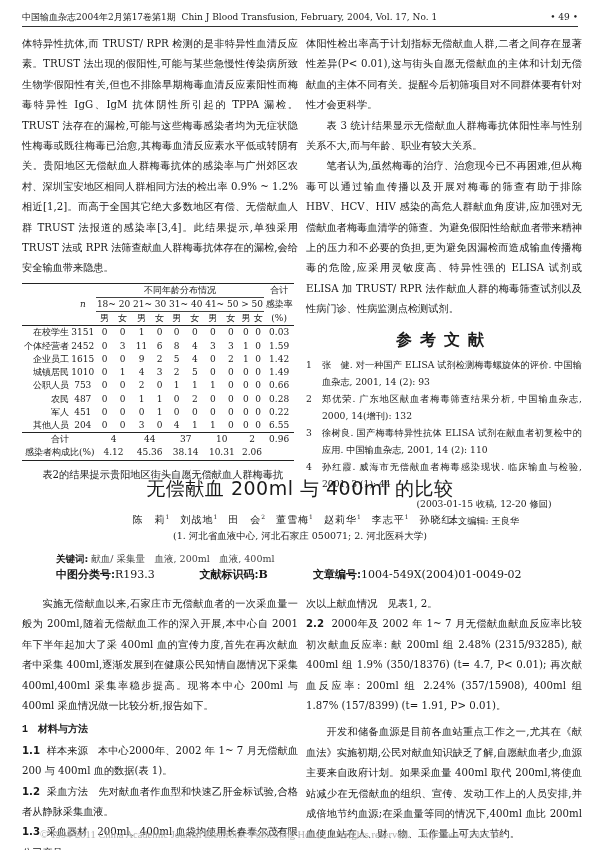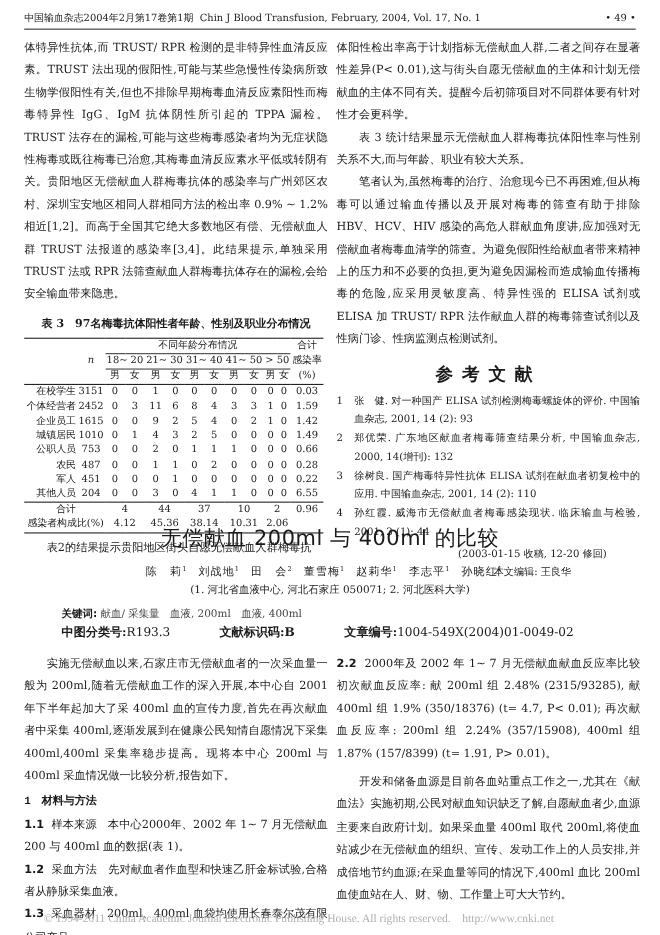--- a/index.html
+++ b/index.html
@@ -53,21 +53,20 @@
 <div class="header">
   <span class="left">
     <span>中国输血杂志2004年2月第17卷第1期</span>&nbsp;&nbsp;<span>Chin J Blood Transfusion, February, 2004, Vol. 17, No. 1</span>
   </span>
   <span class="right">• 49 •</span>
 </div>
 
 <div class="col col-l" style="top:34px;">
   <p>体特异性抗体,而 TRUST/ RPR 检测的是非特异性血清反应素。TRUST 法出现的假阳性,可能与某些急慢性传染病所致生物学假阳性有关,但也不排除早期梅毒血清反应素阳性而梅毒特异性 IgG、IgM 抗体阴性所引起的 TPPA 漏检。TRUST 法存在的漏检,可能与这些梅毒感染者均为无症状隐性梅毒或既往梅毒已治愈,其梅毒血清反应素水平低或转阴有关。贵阳地区无偿献血人群梅毒抗体的感染率与广州郊区农村、深圳宝安地区相同人群相同方法的检出率 0.9% ~ 1.2% 相近[1,2]。而高于全国其它绝大多数地区有偿、无偿献血人群 TRUST 法报道的感染率[3,4]。此结果提示,单独采用 TRUST 法或 RPR 法筛查献血人群梅毒抗体存在的漏检,会给安全输血带来隐患。</p>
 
-  <div class="tbl-title">表 3　97名梅毒抗体阳性者年龄、性别及职业分布情况</div>
   <table class="t3">
     <tbody>
         <tr class="top">
       <th class="top" rowspan="3"></th>
       <th class="top" rowspan="3" style="font-style:italic">n</th>
       <th class="top ul" colspan="10">不同年龄分布情况</th>
       <th class="top">合计</th>
     </tr>
     <tr>
       <th class="ul" colspan="2">18~ 20</th>
@@ -281,17 +280,18 @@
 <div class="col col-l" style="top:594px;">
   <p class="indent">实施无偿献血以来,石家庄市无偿献血者的一次采血量一般为 200ml,随着无偿献血工作的深入开展,本中心自 2001 年下半年起加大了采 400ml 血的宣传力度,首先在再次献血者中采集 400ml,逐渐发展到在健康公民知情自愿情况下采集 400ml,400ml 采集率稳步提高。现将本中心 200ml 与 400ml 采血情况做一比较分析,报告如下。</p>
   <div class="sec">1　材料与方法</div>
   <p class="sub"><b>1.1</b>&nbsp; <span>样本来源</span>&nbsp;&nbsp; <span>本中心2000年、2002 年 1~ 7 月无偿献血 200 与 400ml 血的数据(表 1)。</span></p>
   <p class="sub"><b>1.2</b>&nbsp; <span>采血方法</span>&nbsp;&nbsp; <span>先对献血者作血型和快速乙肝金标试验,合格者从静脉采集血液。</span></p>
   <p class="sub"><b>1.3</b>&nbsp; <span>采血器材</span>&nbsp;&nbsp; <span>200ml、400ml 血袋均使用长春泰尔茂有限公司产品。</span></p>
 
 </div>
 
 <div class="col col-r" style="top:594px;">
+  <p>次以上献血情况　见表1, 2。</p>
   <p class="sub"><b>2.2</b>&nbsp; <span>2000年及 2002 年 1~ 7 月无偿献血献血反应率比较　初次献血反应率: 献 200ml 组 2.48% (2315/93285), 献 400ml 组 1.9% (350/18376) (t= 4.7, P&lt; 0.01); 再次献血反应率: 200ml 组 2.24% (357/15908), 400ml 组 1.87% (157/8399) (t= 1.91, P&gt; 0.01)。</span></p>
   <p class="indent" style="margin-top:6px">开发和储备血源是目前各血站重点工作之一,尤其在《献血法》实施初期,公民对献血知识缺乏了解,自愿献血者少,血源主要来自政府计划。如果采血量 400ml 取代 200ml,将使血站减少在无偿献血的组织、宣传、发动工作上的人员安排,并成倍地节约血源;在采血量等同的情况下,400ml 血比 200ml 血使血站在人、财、物、工作量上可大大节约。</p>
 </div>
 
 <div class="footer">© 1994-2011 China Academic Journal Electronic Publishing House. All rights reserved.　http://www.cnki.net</div>
 
 </body></html>

